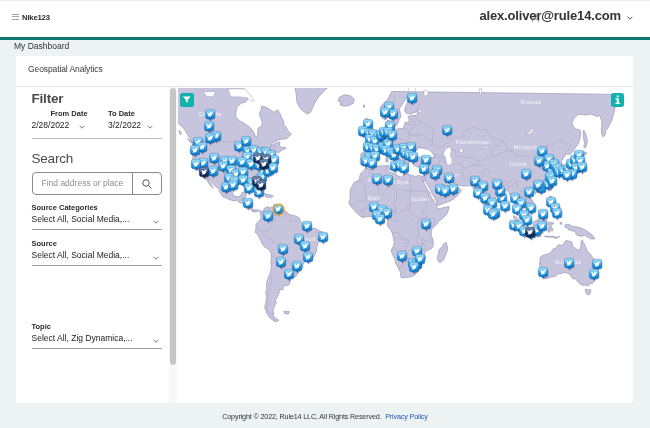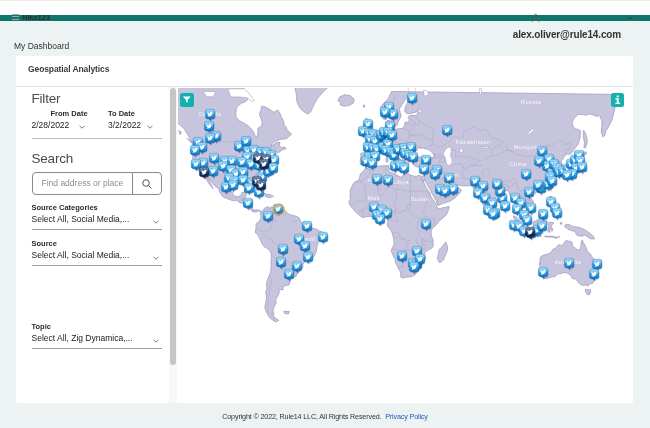--- a/index.html
+++ b/index.html
@@ -1,27 +1,27 @@
 <!DOCTYPE html>
 <html><head><meta charset="utf-8">
 <style>
 * { margin:0; padding:0; box-sizing:border-box; }
 html,body { width:650px; height:428px; overflow:hidden; }
 body { font-family:"Liberation Sans", sans-serif; font-size:9px; line-height:1.1; background:#edf3f3; position:relative; }
-.hdr { position:absolute; left:0; top:0; width:650px; height:21px; background:#fff; border-bottom:6px solid #0f766e; border-top:1px solid #ececec; }
+.hdr { position:absolute; left:0; top:0; width:650px; height:40px; background:#fff; border-bottom:3px solid #0f766e; border-top:1px solid #ececec; }
 .burger { position:absolute; left:12px; top:13px; width:7px; height:6px; }
 .burger div { height:1.2px; background:#a5a5a5; margin-bottom:1.1px; }
 .brand { position:absolute; left:22px; top:12.5px; font-size:7.8px; font-weight:700; color:#2b2b2b; letter-spacing:-0.25px; }
 .acct { position:absolute; right:17px; top:11px; }
-.email { position:absolute; right:29px; top:28px; font-size:10px; font-weight:600; color:#333; letter-spacing:-0.15px;margin-left:28px; }
+.email { position:absolute; right:29px; top:8px; font-size:13px; font-weight:600; color:#333; letter-spacing:-0.15px;margin-left:28px; }
 .subhdr { position:absolute; left:0; top:34px; width:650px; height:25px; }
 .subhdr span { position:absolute; left:14px; top:8px; font-size:8.5px; color:#333; }
 .subhdr b { font-weight:400; }
 .card { position:absolute; left:16px; top:56px; width:617px; height:347px; background:#fff; border-radius:2px; }
-.cardtitle { position:absolute; left:12px; top:9px; font-size:8.5px; color:#3a3a3a; letter-spacing:-0.1px;font-weight:bold; }
+.cardtitle { position:absolute; left:12px; top:9px; font-size:8.5px; color:#3a3a3a; letter-spacing:-0.1px; }
 .titleline { position:absolute; left:0; top:30px; width:617px; height:1px; background:#e5e5e5; }
 .h2 { font-size:13.5px; color:#4a4a4a; letter-spacing:-0.2px; }
 .lbl { font-size:7.5px; font-weight:700; color:#2b2b2b; }
 .val { font-size:8.5px; color:#222; }
 .sep { position:absolute; left:15.5px; width:130px; height:1px; background:#b9b9b9; }
 .group { position:absolute; left:15.5px; width:130px; }
 .group .lbl { display:block; }
 .group .val { display:block; margin-top:3px; }
 .group .underline { margin-top:4px; height:1px; background:#9d9d9d; }
 .group .gchev { position:absolute; right:2px; }
@@ -52,21 +52,21 @@
   <svg class="acct" width="8" height="8" viewBox="0 0 10 10" style="right:16px;top:13px">
       <path d="M2 3.5 L5 6.5 L8 3.5" fill="none" stroke="#333" stroke-width="1.1"></path>
     </svg>
 </div>
 <div class="subhdr">
     <span><b>My</b> Dashboard</span>
   </div>
 <div class="card">
   <div class="cardtitle">Geospatial Analytics</div>
   <div class="titleline"></div>
-  <div class="h2" style="position:absolute;left:15.5px;top:36px;">Filter</div>
+  <div class="h2" style="position:absolute;left:15.5px;top:36px;font-weight:bold;">Filter</div>
   <div style="position:absolute;left:15.5px;top:53px;margin-left:19px;"><span class="lbl">From Date</span></div>
   <div style="position:absolute;left:92px;top:53px;"><span class="lbl">To Date</span></div>
   <div style="position:absolute;left:15.5px;top:65px;" class="val">2/28/2022</div>
   <svg style="position:absolute;left:62px;top:67px;" width="8" height="8" viewBox="0 0 10 10">
       <path d="M2 3.5 L5 6.5 L8 3.5" fill="none" stroke="#555" stroke-width="1"></path>
     </svg>
   <div style="position:absolute;left:92px;top:65px;" class="val">3/2/2022</div>
   <svg style="position:absolute;left:130px;top:67px;" width="8" height="8" viewBox="0 0 10 10">
       <path d="M2 3.5 L5 6.5 L8 3.5" fill="none" stroke="#555" stroke-width="1"></path>
     </svg>

